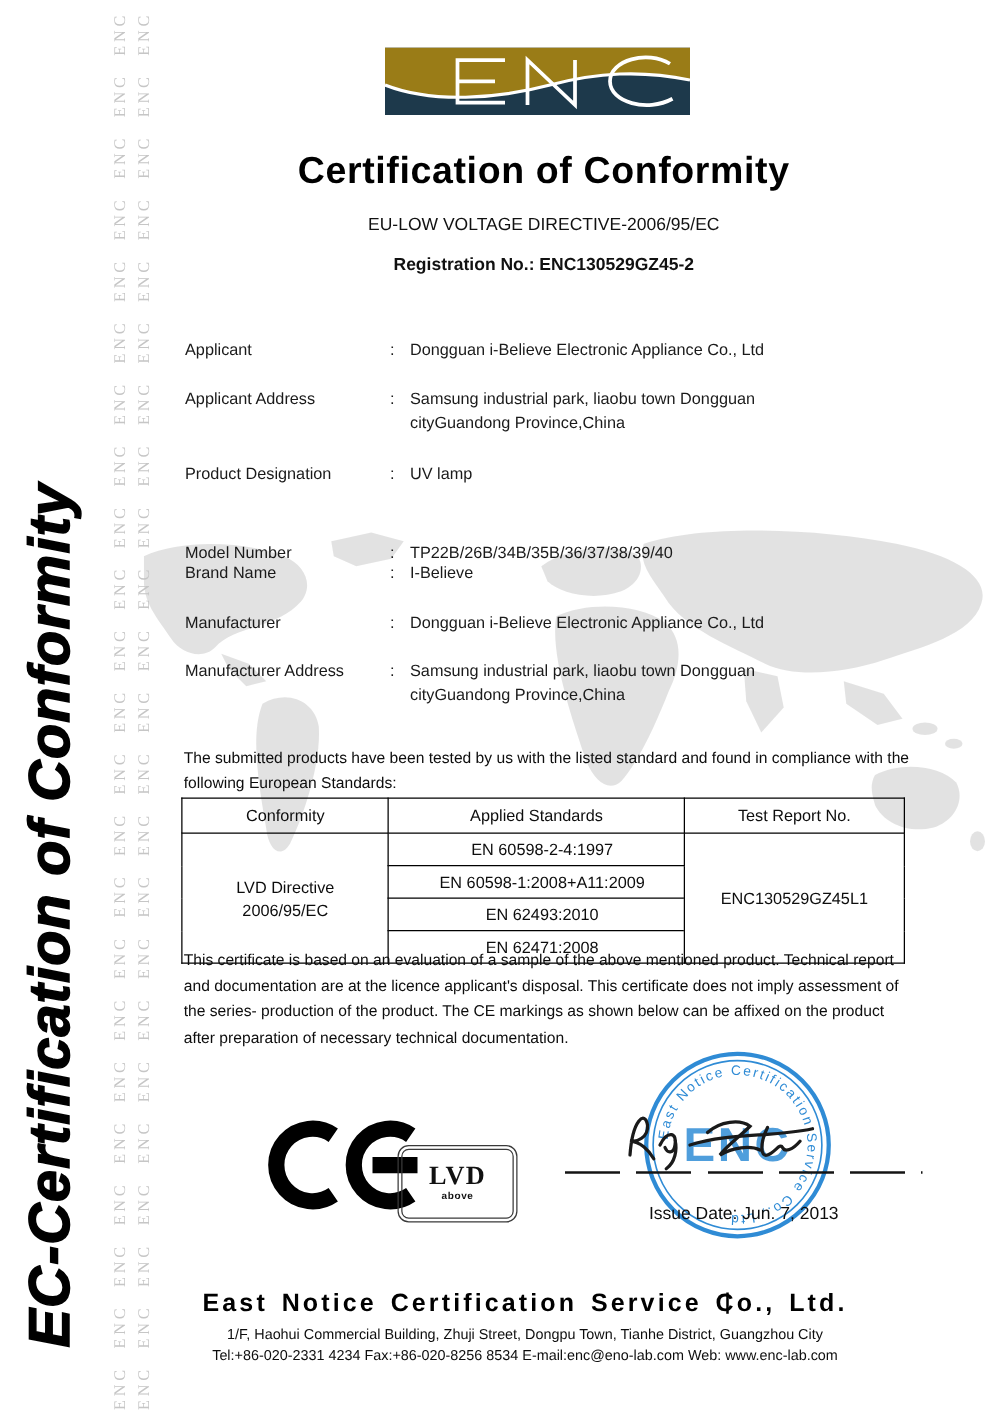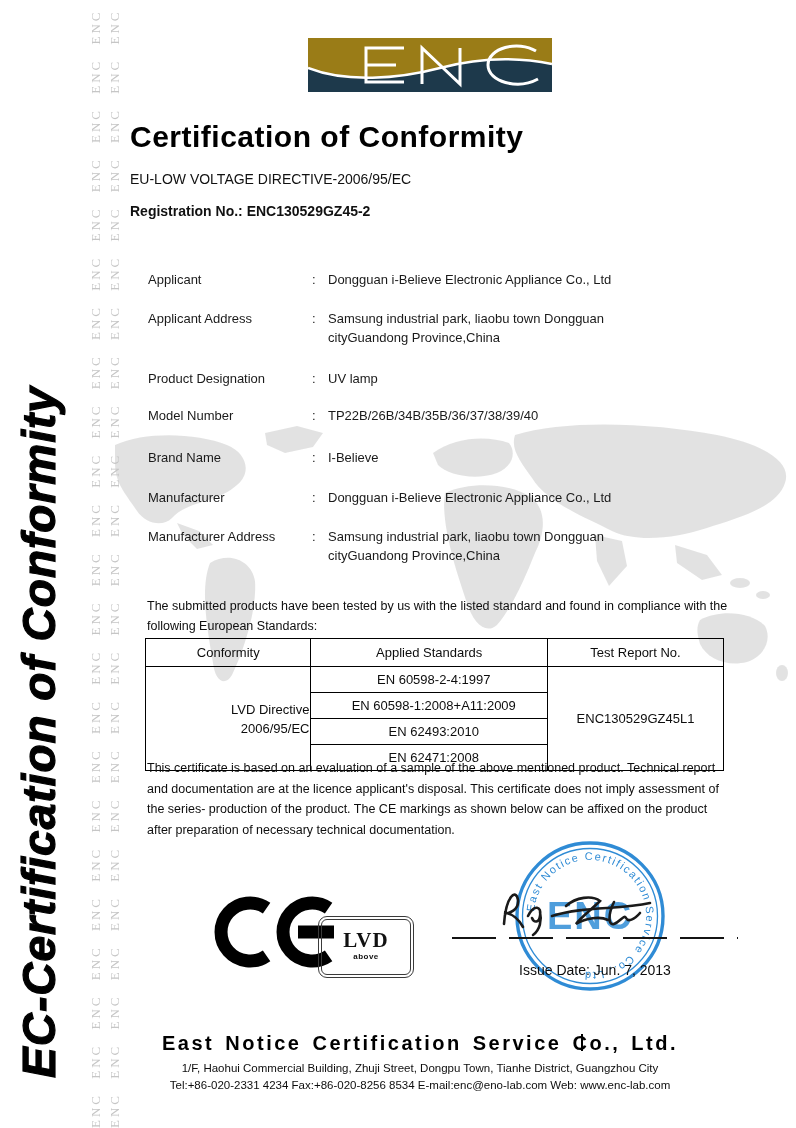--- a/index.html
+++ b/index.html
@@ -24,41 +24,41 @@
     font-family:"Liberation Serif", serif;
     font-size:13px; letter-spacing:3px; word-spacing:8px;
     color:#c6c6c6;
   }
   .enc-strip.col1{left:88px;}
   .enc-strip.col2{left:107px;}
   
   .world-map{position:absolute; left:115px; top:423px; z-index:0; opacity:.8;}
   
   .logo{position:absolute; left:308px; top:38px; width:244px; height:54px;}
-  .header-block{position:absolute; left:130px; top:120px; width:610px; z-index:2;}
+  .header-block{position:absolute; left:130px; top:120px; width:610px; text-align:center; z-index:2;}
   .doc-title{font-size:30px; font-weight:800; letter-spacing:.5px; color:#000; margin:0;}
   .doc-subtitle{font-size:14px; font-weight:normal; margin-top:17px;}
   .doc-registration{font-size:14px; font-weight:bold; margin-top:16px;}
   
   .fields{position:absolute; left:148px; top:0; width:560px; z-index:2;}
   .field-row{position:absolute; display:flex; font-size:13px; line-height:19px; color:#1a1a1a; width:560px;}
   .field-label{width:164px; flex:none;}
   .field-colon{width:16px; flex:none; text-align:left;}
   .field-value{width:332px; flex:none;}
   
   .para{position:absolute; left:147px; width:584px; font-size:12.5px; line-height:20.5px; color:#0d0d0d; z-index:2;}
   .para.intro{top:596px; line-height:20px;}
   .para.note{top:758px;}
   
   .std-table{position:absolute; left:145px; top:638px; width:579px; border-collapse:collapse; z-index:2; background:transparent;}
   .std-table th,.std-table td{border:1.7px solid #000; font-size:13px; font-weight:normal; color:#0d0d0d; background:transparent;}
   .std-table th{height:25px; text-align:center;}
   .col-directive{width:164px;} .col-standards{width:238px;} .col-report{width:175px;}
   .cell-standard{height:25px; padding:0 0 0 9px; text-align:center;}
-  .cell-directive{text-align:right; line-height:19px;}
+  .cell-directive{text-align:center; line-height:19px;}
   .cell-directive span{display:inline-block; width:120px;}
   .cell-report{text-align:center;}
   
   .ce-mark{position:absolute; left:214px; top:892px; z-index:2;}
   .lvd-box{position:absolute; left:318px; top:916px; width:74px; height:60px; border:1.7px solid #3a3a3a; border-radius:9px; z-index:2;padding-left:20px;}
   .lvd-box .inner{position:absolute; inset:2px; border:1.2px solid #3a3a3a; border-radius:6px; text-align:center;}
   .lvd-title{font-family:"Liberation Serif", serif; font-size:21px; font-weight:bold; letter-spacing:1px; margin-top:8px; color:#111;}
   .lvd-sub{font-size:8px; letter-spacing:.5px; margin-top:-1px; color:#111; font-weight:bold;}
   
   .stamp{position:absolute; left:512px; top:838px; z-index:1; opacity:.92;}
@@ -128,21 +128,21 @@
     <div class="field-row" style="top:309px">
       <span class="field-label">Applicant Address</span>
       <span class="field-colon">:</span>
       <span class="field-value">Samsung industrial park, liaobu town Dongguan cityGuandong Province,China</span>
     </div>
     <div class="field-row" style="top:369px">
       <span class="field-label">Product Designation</span>
       <span class="field-colon">:</span>
       <span class="field-value">UV lamp</span>
     </div>
-    <div class="field-row" style="top:406px">
+    <div class="field-row" style="top:432px">
       <span class="field-label">Model Number</span>
       <span class="field-colon">:</span>
       <span class="field-value">TP22B/26B/34B/35B/36/37/38/39/40</span>
     </div>
     <div class="field-row" style="top:448px">
       <span class="field-label">Brand Name</span>
       <span class="field-colon">:</span>
       <span class="field-value">I-Believe</span>
     </div>
     <div class="field-row" style="top:488px">

